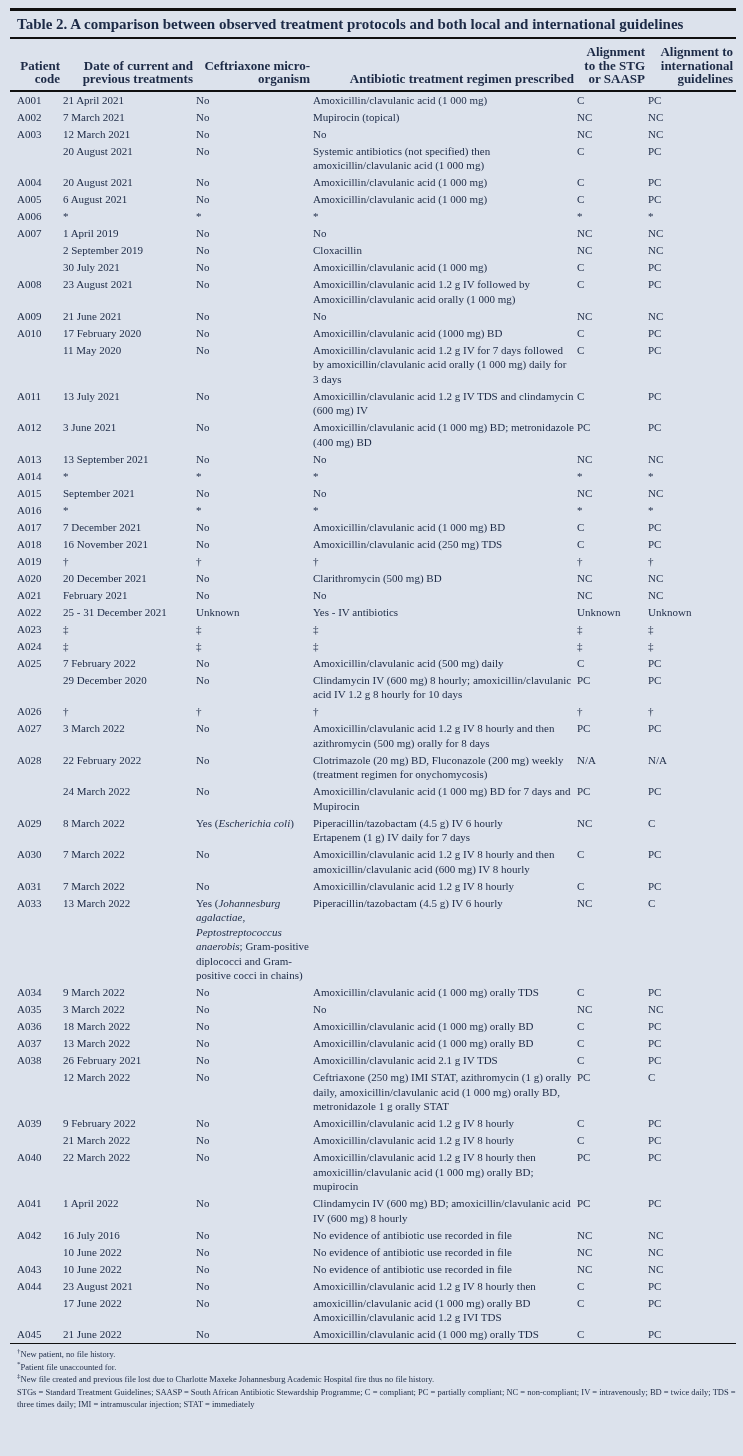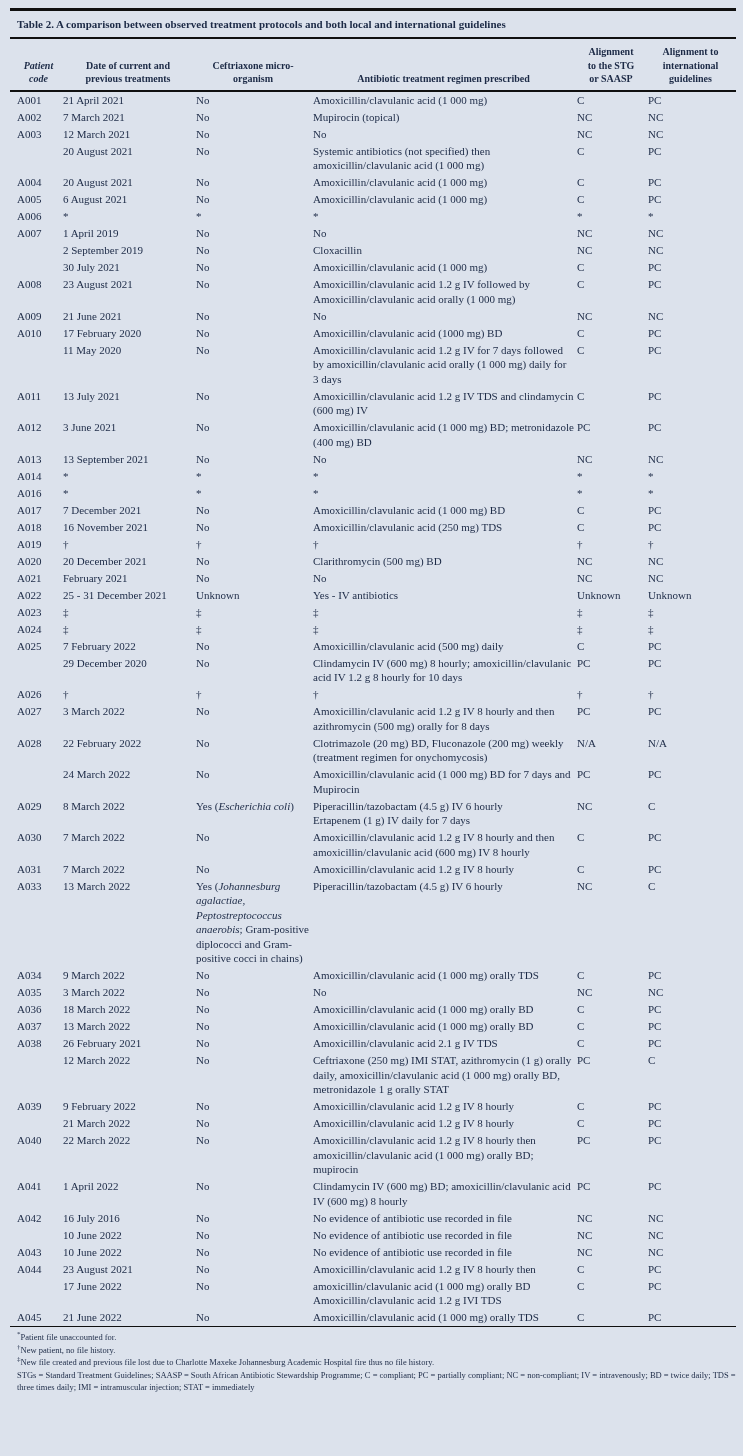--- a/index.html
+++ b/index.html
@@ -16,45 +16,45 @@
     font-family:"Liberation Serif", serif;
   }
   .sheet{padding:8px 7px 0 10px;}
   .titlebar{
     border-top:3px solid var(--rule);
     border-bottom:2px solid var(--rule);
     padding:6px 0 5px 7px;
   }
   .title{
     font-weight:bold;
-    font-size:11px;
+    font-size:15px;
     line-height:15px;
   }
   table{
     border-collapse:collapse;
     width:100%;
     table-layout:fixed;
   }
   col.c-code{width:53px;}
   col.c-date{width:133px;}
   col.c-org{width:117px;}
   col.c-reg{width:264px;}
   col.c-stg{width:71px;}
   col.c-intl{width:auto;}
   thead th{
-    text-align:center;
+    text-align:right;
     vertical-align:bottom;
     font-weight:bold;
-    font-size:10px;
+    font-size:13px;
     line-height:13.5px;
     white-space:pre-line;
     padding:6px 3px 4px 0;
     border-bottom:2.5px solid var(--rule);
   }
-  thead th:first-child{padding-left:7px;font-style:italic;}
+  thead th:first-child{padding-left:7px;}
   tbody td{
     vertical-align:top;
     font-size:11px;
     line-height:14.5px;
     padding:1px 3px 1.5px 0;
     white-space:pre-line;
   }
   tbody td:first-child{padding-left:7px;}
   tbody{border-bottom:1.5px solid var(--rule);}
   .footnotes{
@@ -240,20 +240,28 @@
         </tr>
         <tr>
           <td>A014</td>
           <td>*</td>
           <td>*</td>
           <td>*</td>
           <td>*</td>
           <td>*</td>
         </tr>
         <tr>
+          <td>A015</td>
+          <td>September 2021</td>
+          <td>No</td>
+          <td>No</td>
+          <td>NC</td>
+          <td>NC</td>
+        </tr>
+        <tr>
           <td>A016</td>
           <td>*</td>
           <td>*</td>
           <td>*</td>
           <td>*</td>
           <td>*</td>
         </tr>
         <tr>
           <td>A017</td>
           <td>7 December 2021</td>
@@ -525,18 +533,18 @@
           <td>21 June 2022</td>
           <td>No</td>
           <td>Amoxicillin/clavulanic acid (1 000 mg) orally TDS</td>
           <td>C</td>
           <td>PC</td>
         </tr>
       </tbody>
   </table>
 
   <div class="footnotes">
+      <div class="footnote"><sup>†</sup>New patient, no file history.</div>
       <div class="footnote"><sup>*</sup>Patient file unaccounted for.</div>
-      <div class="footnote"><sup>†</sup>New patient, no file history.</div>
       <div class="footnote"><sup>‡</sup>New file created and previous file lost due to Charlotte Maxeke Johannesburg Academic Hospital fire thus no file history.</div>
       <div class="footnote">STGs = Standard Treatment Guidelines; SAASP = South African Antibiotic Stewardship Programme; C = compliant; PC = partially compliant; NC = non-compliant; IV = intravenously; BD = twice daily; TDS = three times daily; IMI = intramuscular injection; STAT = immediately</div>
     </div>
 </div>
 
 </body></html>

